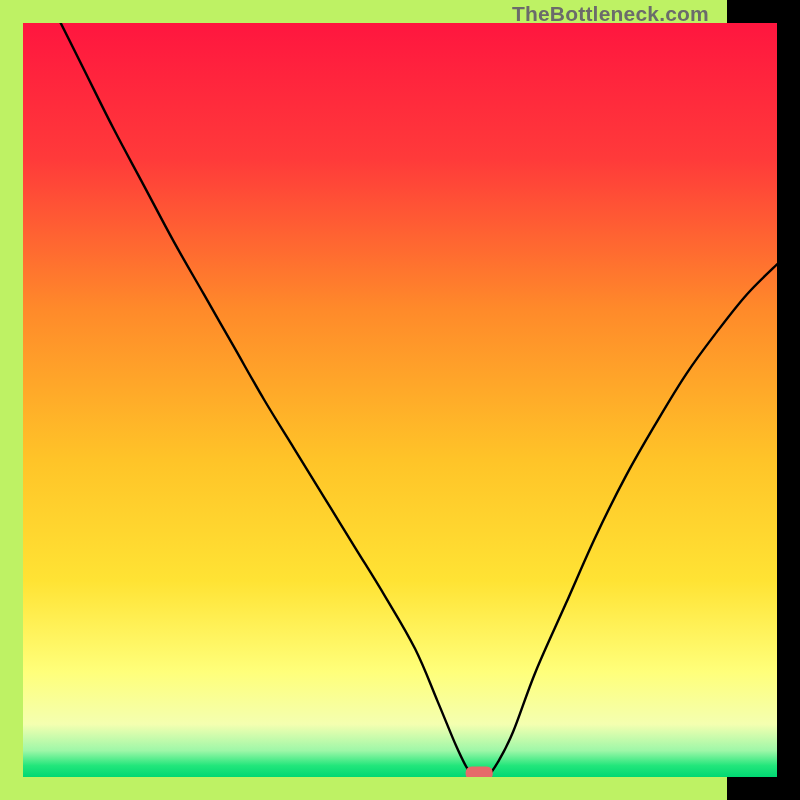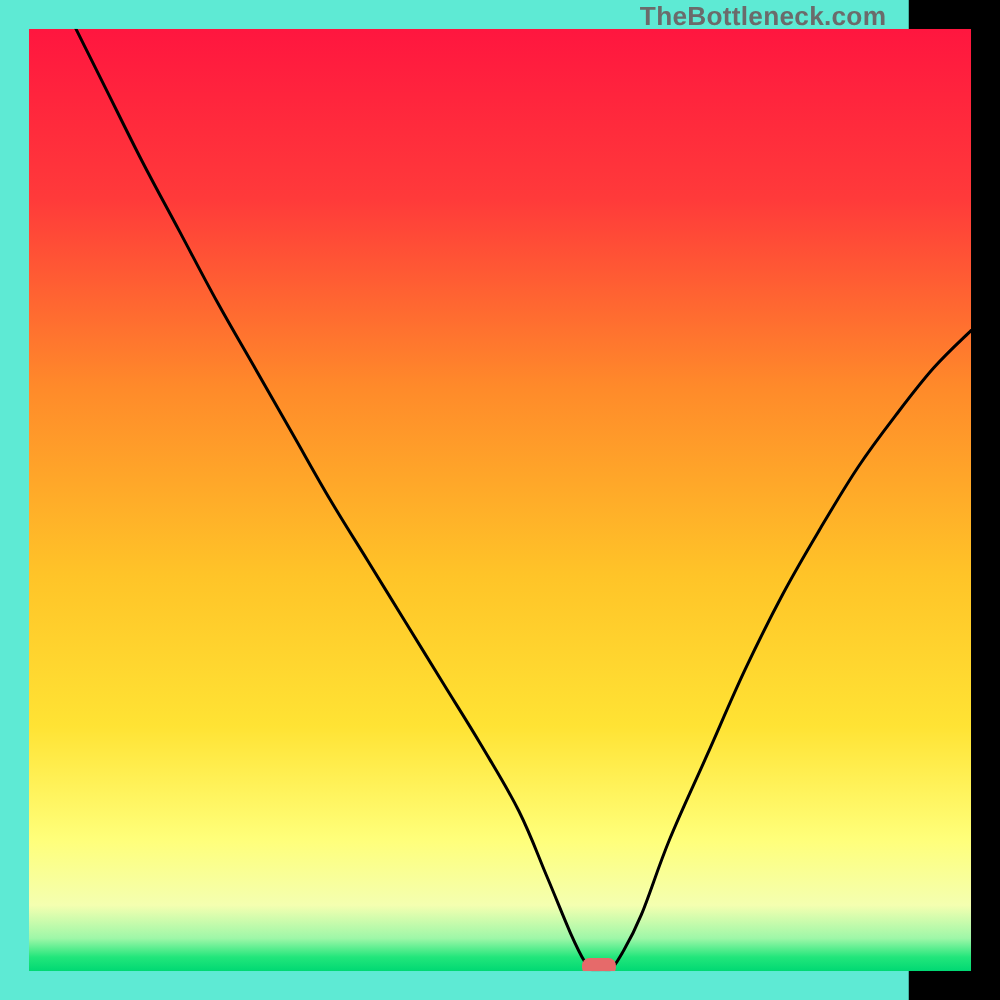--- a/index.html
+++ b/index.html
@@ -8,21 +8,21 @@
     width: 800px;
     height: 800px;
     background: #000;
     overflow: hidden;
     font-family: Arial, Helvetica, sans-serif;
   }
   .stage {
     position: relative;
     width: 727px;
     height: 800px;
-    background: #5eead4;
+    background: #bef264;
   }
   .plot {
     position: absolute;
     left: 23px;
     top: 23px;
     width: 754px;
     height: 754px;
     overflow: hidden;
   }
   .watermark {

